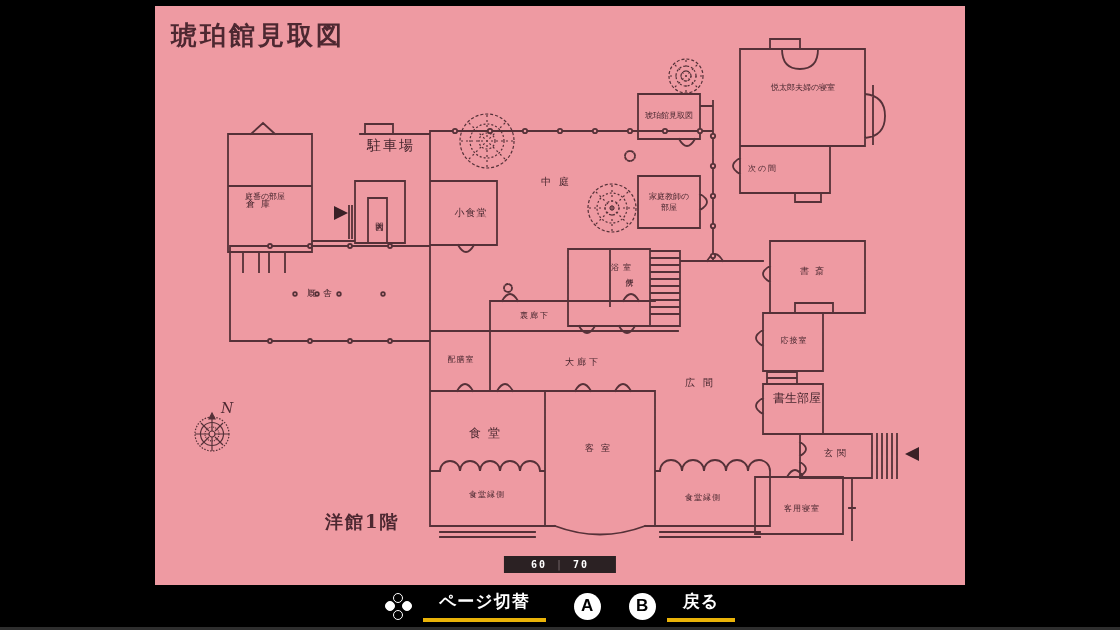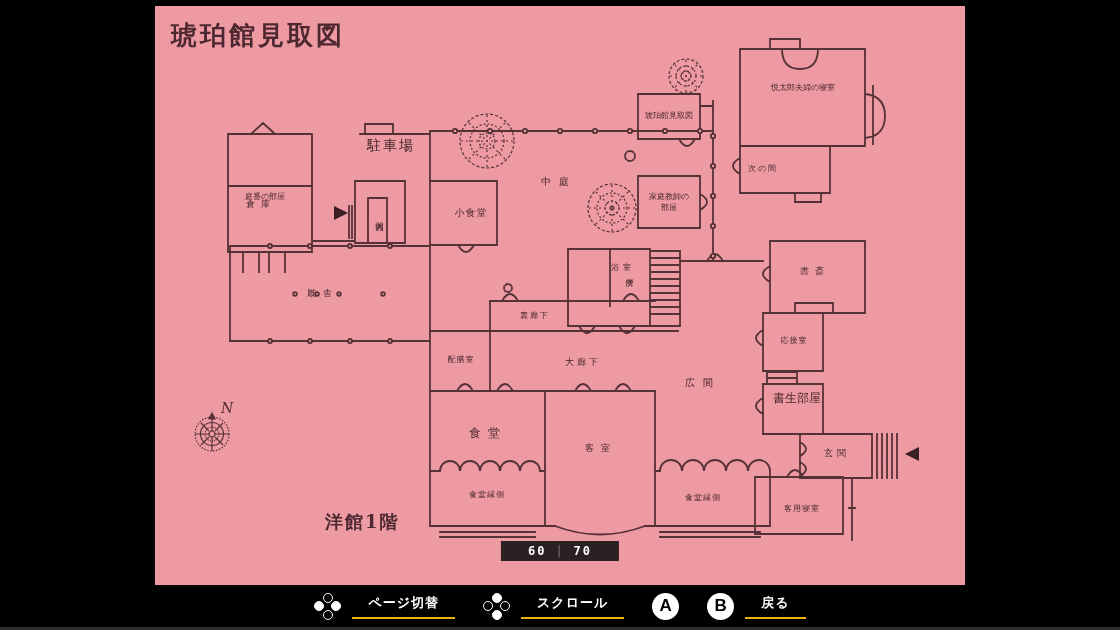--- a/index.html
+++ b/index.html
@@ -11,32 +11,32 @@
              font-weight:bold;font-size:26px;color:#4d2831;letter-spacing:3px;}
   .floor-label{position:absolute;left:170px;top:504px;font-family:"DejaVu Serif",serif;
                font-weight:bold;font-size:18px;color:#4d2831;letter-spacing:2px;}
   .plan-svg{position:absolute;left:0;top:0;width:810px;height:579px;}
   #room-layer{position:absolute;left:0;top:0;width:810px;height:579px;pointer-events:none;}
   .room-label{position:absolute;transform:translate(-50%,-50%);color:#46262e;
               font-family:"DejaVu Serif",serif;white-space:pre-line;text-align:center;
               line-height:1.4;}
   .room-label.vertical{writing-mode:vertical-rl;}
   
-  .pager{position:absolute;left:50%;bottom:24px;transform:translateX(-50%);
+  .pager{position:absolute;left:50%;bottom:12px;transform:translateX(-50%);
          background:#2b2123;color:#fff;display:flex;align-items:center;gap:9px;
          padding:3px 27px;font-family:"DejaVu Sans Mono",monospace;font-weight:bold;
-         font-size:12px;letter-spacing:2px;}
+         font-size:10px;letter-spacing:2px;}
   .pager .divider{color:#7d6f72;font-weight:normal;}
   
   .control-bar{position:absolute;left:0;right:0;bottom:3px;height:42px;background:#000;
                display:flex;align-items:center;justify-content:center;gap:28px;}
   .bottom-strip{position:absolute;left:0;right:0;bottom:0;height:3px;background:#2e2e2e;}
   .ctrl{display:flex;align-items:center;gap:11px;}
-  .ctrl-label{color:#fff;font-size:13px;font-weight:bold;letter-spacing:1px;
-              border-bottom:2px solid #eab308;padding:0 16px 5px;font-family:Liberation Mono, monospace;}
+  .ctrl-label{color:#fff;font-size:17px;font-weight:bold;letter-spacing:1px;
+              border-bottom:4px solid #eab308;padding:0 16px 5px;font-family:Liberation Mono, monospace;}
   .dpad{position:relative;width:27px;height:27px;flex:0 0 auto;}
   .dpad span{position:absolute;width:10px;height:10px;border-radius:50%;
              border:1.6px solid #fff;box-sizing:border-box;}
   .dpad .up{left:8.5px;top:0;} .dpad .down{left:8.5px;bottom:0;}
   .dpad .left{left:0;top:8.5px;} .dpad .right{right:0;top:8.5px;}
   .dpad .filled{background:#fff;}
   .abtn{width:27px;height:27px;border-radius:50%;background:#fff;color:#000;
         display:flex;align-items:center;justify-content:center;font-weight:bold;
         font-size:17px;flex:0 0 auto;}
 </style>
@@ -218,29 +218,20 @@
       <div class="ctrl">
         <div class="dpad">
           <span class="up"></span>
           <span class="down"></span>
           <span class="left filled"></span>
           <span class="right filled"></span>
         </div>
         <span class="ctrl-label">ページ切替</span>
       </div>
       <div class="ctrl">
-        <div class="dpad">
-          <span class="up filled"></span>
-          <span class="down filled"></span>
-          <span class="left"></span>
-          <span class="right"></span>
-        </div>
-        <span class="ctrl-label">スクロール</span>
-      </div>
-      <div class="ctrl">
         <div class="abtn">A</div>
       </div>
       <div class="ctrl">
         <div class="abtn">B</div>
         <span class="ctrl-label">戻る</span>
       </div>
     </div>
   <div class="bottom-strip"></div>
 </div>
 

